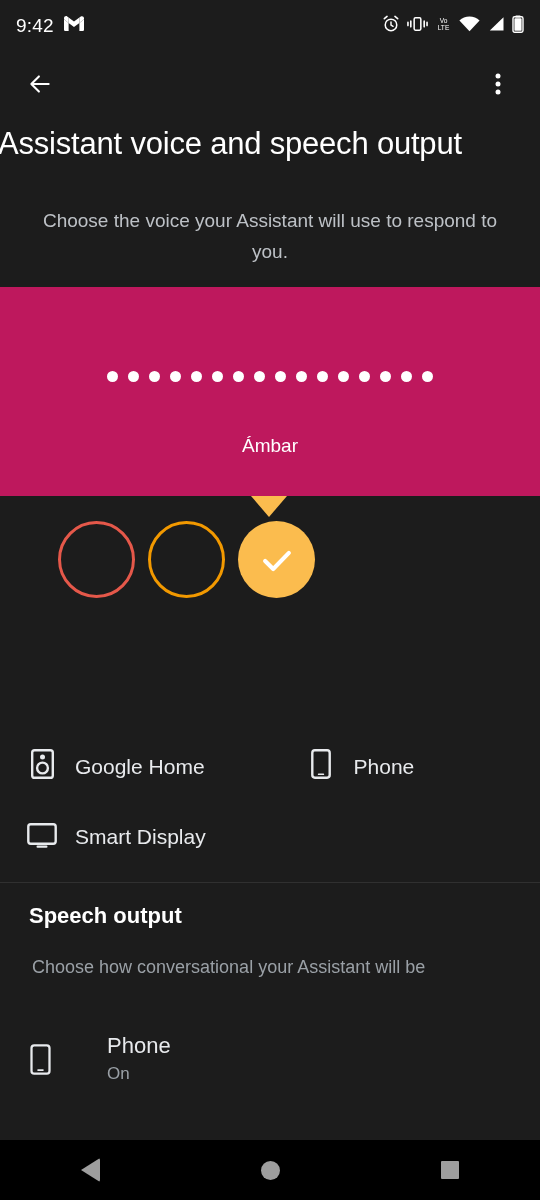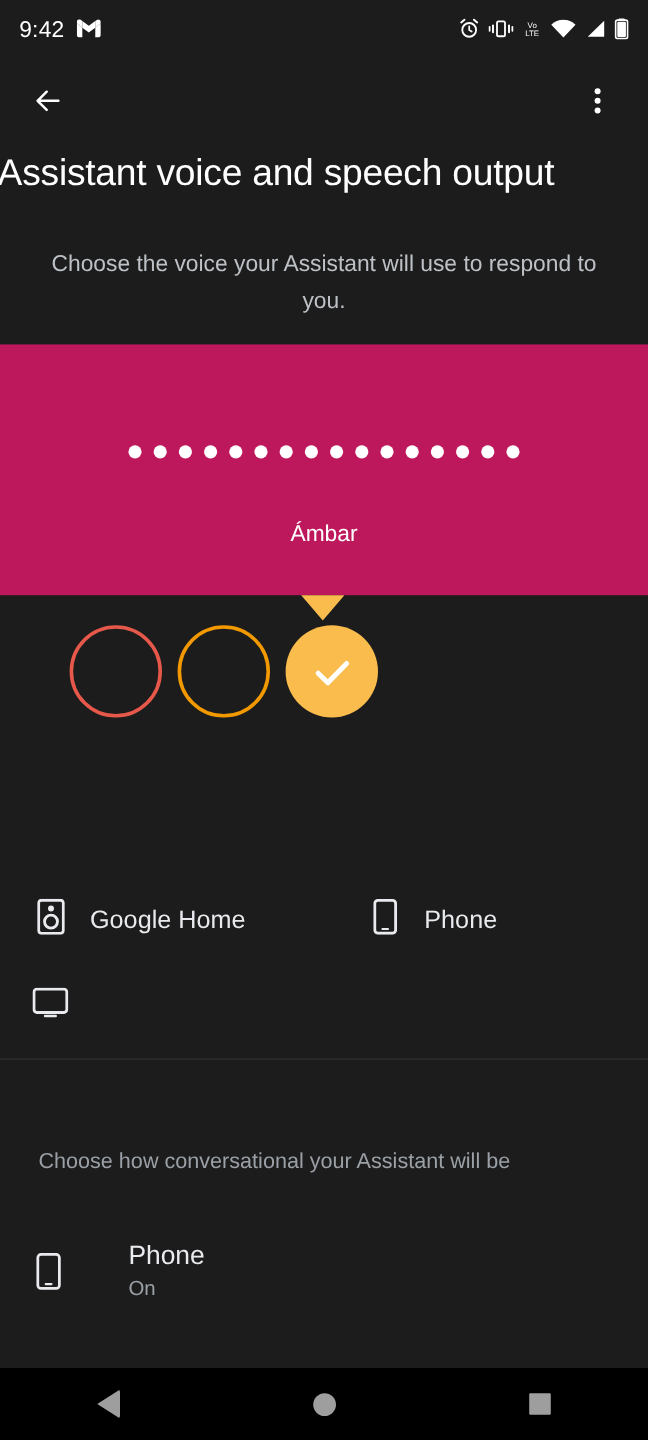--- a/index.html
+++ b/index.html
@@ -433,26 +433,28 @@
     </div>
 
     <div class="device-row" style="margin-top:20px;">
       <div class="device-chip">
         <span class="dev-ico">
           <svg width="30" height="26" viewBox="0 0 30 26">
             <rect x="1.3" y="1.3" width="27.4" height="19.4" rx="2.4" fill="none" stroke="#e8eaed" stroke-width="2.4"></rect>
             <rect x="9.5" y="22.6" width="11" height="2.2" rx="1.1" fill="#e8eaed"></rect>
           </svg>
         </span>
+        <span class="dev-label">Smart Display</span>
       </div>
     </div>
   </div>
 
   <div class="divider"></div>
 
+  <div class="section-title">Speech output</div>
   <div class="section-desc">Choose how conversational your Assistant will be</div>
 
   <div class="list-item">
     <span class="li-icon">
       <svg width="21" height="31" viewBox="0 0 20 30">
         <rect x="1.3" y="1.3" width="17.4" height="27.4" rx="2.6" fill="none" stroke="#e8eaed" stroke-width="2.2"></rect>
         <rect x="6.8" y="24.4" width="6.4" height="1.7" rx="0.85" fill="#e8eaed"></rect>
       </svg>
     </span>
     <span class="li-text">

